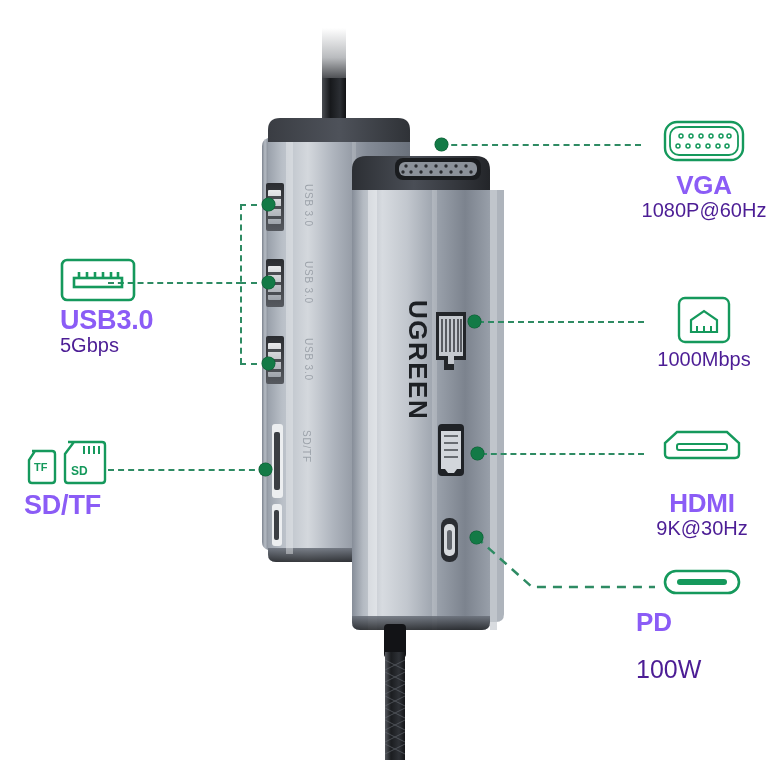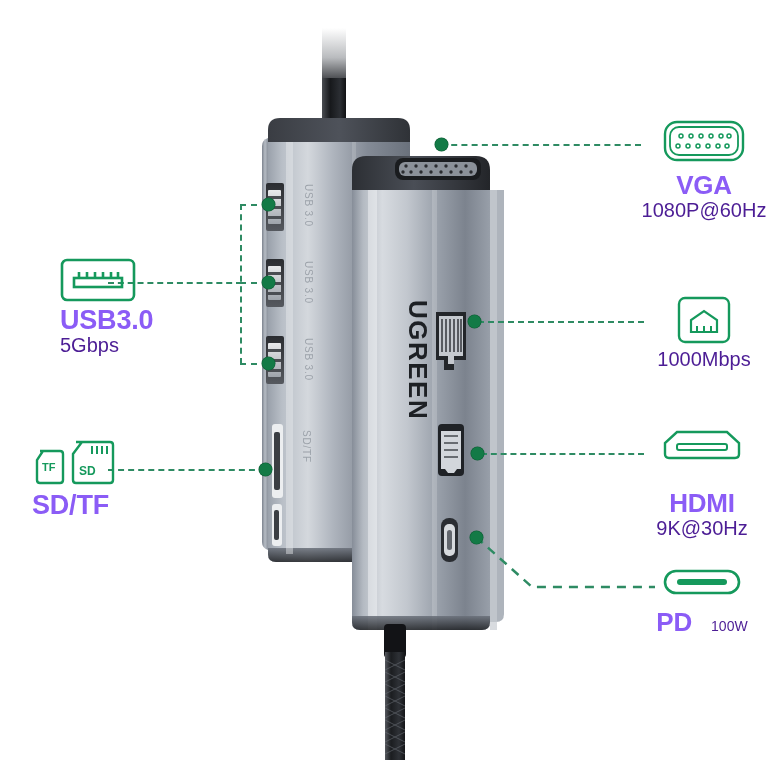--- a/index.html
+++ b/index.html
@@ -15,22 +15,22 @@
   .callout { position: absolute; }
   .callout .icon-wrap { display: block; }
   .title {
     font-weight: bold; color: #8b5cf6; letter-spacing: -0.2px;
     line-height: 1.05; white-space: nowrap;
   }
   .subtitle { color: #4c1d95; line-height: 1.1; white-space: nowrap; }
   .title-lg { font-size: 27px; }
   .title-md { font-size: 26px; }
   .sub-lg { font-size: 20px; }
-  .inline-row { display: flex; align-items: baseline; gap: 19px; white-space: nowrap; }
-  .inline-row .subtitle { font-size: 14px; }
+  .inline-row { display: flex; align-items: baseline; gap: 12px; white-space: nowrap; flex-direction: column; }
+  .inline-row .subtitle { font-size: 25px; margin-top: 8px; }
 
   .left-block { text-align: left; }
   .right-block { text-align: center; }
 
   
   .dash-h {
     position: absolute; height: 0;
     border-top: 2.5px dashed #2e8b63;
   }
   .dash-v {
@@ -302,21 +302,21 @@
           <line x1="43" y1="14" x2="43" y2="20"></line>
           <line x1="51" y1="14" x2="51" y2="20"></line>
           <line x1="58" y1="14" x2="58" y2="20"></line>
         </g>
       </svg>
     </span>
     <div class="title title-lg">USB3.0</div>
     <div class="subtitle sub-lg">5Gbps</div>
   </div>
 
-  <div class="callout left-block" style="left:32px; top:437px;">
+  <div class="callout left-block" style="left:24px; top:437px;">
     <span class="icon-wrap">
       <svg width="96" height="50" viewBox="0 0 96 50">
 
         <path d="M8 14 h20 q3 0 3 3 v26 q0 3 -3 3 h-20 q-3 0 -3 -3 v-20 l6 -9 z" fill="none" stroke="#15995c" stroke-width="2.4"></path>
         <text x="10" y="34" font-family="Liberation Sans, sans-serif" font-size="11" font-weight="bold" fill="#15995c">TF</text>
 
         <path d="M44 5 h34 q3 0 3 3 v35 q0 3 -3 3 h-34 q-3 0 -3 -3 v-26 l9 -12 z" fill="none" stroke="#15995c" stroke-width="2.4"></path>
         <g stroke="#15995c" stroke-width="2">
           <line x1="60" y1="9" x2="60" y2="17"></line>
           <line x1="65" y1="9" x2="65" y2="17"></line>

